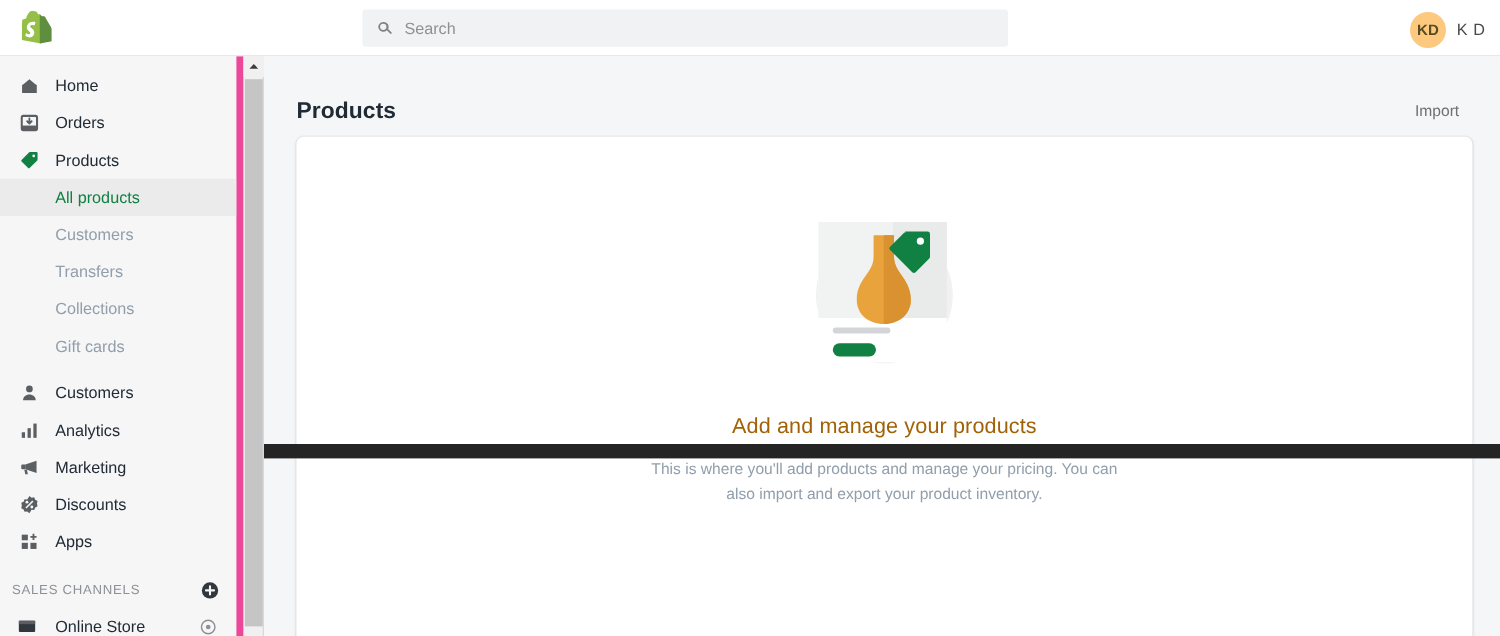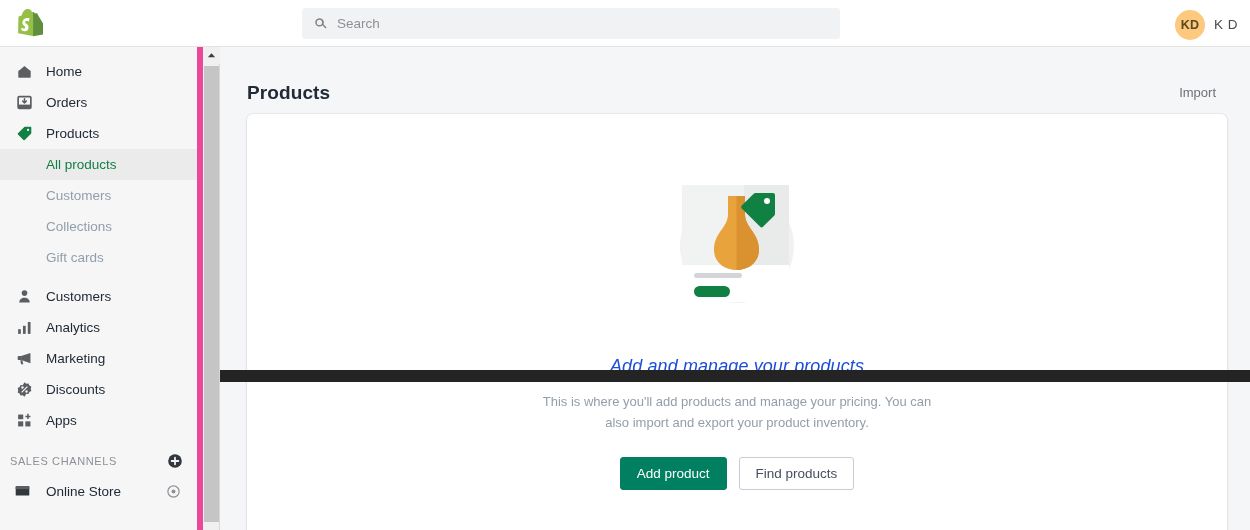--- a/index.html
+++ b/index.html
@@ -117,21 +117,21 @@
 
   .card {
     position: absolute; top: 67px; left: 27px; width: 980px; height: 451px;
     background: #ffffff; border-radius: 6px;
     box-shadow: 0 0 0 1px rgba(63,63,68,.05), 0 1px 3px 0 rgba(63,63,68,.12);
     display: flex; flex-direction: column; align-items: center;
     padding-top: 54px;
   }
   .illus { width: 180px; height: 150px; }
   .empty-title {
-    font-size: 18px; color: #1d4ed8; margin-top: 38px; letter-spacing: .1px; font-style: italic;
+    font-size: 18px; color: #a16207; margin-top: 27px; letter-spacing: .1px;
   }
   .empty-body {
     margin-top: 14px; width: 390px; text-align: center;
     font-size: 13px; line-height: 21px; color: #919eab;
   }
   .btn-row { display: flex; gap: 12px; margin-top: 24px; }
   .btn {
     height: 33px; padding: 0 16px; border-radius: 3px;
     font-size: 13.5px; display: flex; align-items: center; justify-content: center;
     cursor: pointer; font-family: "Liberation Sans", sans-serif;
@@ -206,20 +206,23 @@
           </svg>
         </span>
         <span class="lbl">Products</span>
       </div>
 
       <div class="subnav-item selected">
         <span class="lbl">All products</span>
       </div>
       <div class="subnav-item">
         <span class="lbl">Customers</span>
+      </div>
+      <div class="subnav-item">
+        <span class="lbl">Transfers</span>
       </div>
       <div class="subnav-item">
         <span class="lbl">Collections</span>
       </div>
       <div class="subnav-item">
         <span class="lbl">Gift cards</span>
       </div>
 
       <div class="nav-gap"></div>
 
@@ -334,21 +337,17 @@
         <path d="M89.5 28H98v18c0 14 14 18 14 36 0 12-10 20-22.5 20V28z" fill="#d9922f"></path>
         <path d="M107 25h19a2 2 0 012 2v19a2 2 0 01-.6 1.4L116 58.8a2 2 0 01-2.8 0l-18.4-18.4a2 2 0 010-2.8l11.4-11.4a2 2 0 011.8-.6z" fill="#108043"></path>
         <circle cx="120" cy="33" r="3" fill="#ffffff"></circle>
         <rect x="47" y="105" width="48" height="5" rx="2.5" fill="#d3d5d9"></rect>
         <rect x="47" y="118" width="36" height="11" rx="5.5" fill="#108043"></rect>
       </svg>
 
       <div class="empty-title">Add and manage your products</div>
       <div class="empty-body">This is where you'll add products and manage your pricing. You can also import and export your product inventory.</div>
 
-      <div class="btn-row">
-        <div class="btn btn-primary">Add product</div>
-        <div class="btn btn-secondary">Find products</div>
-      </div>
     </div>
   </div>
 
   <div class="bottom-bar"></div>
 </div>
 
 </body></html>

